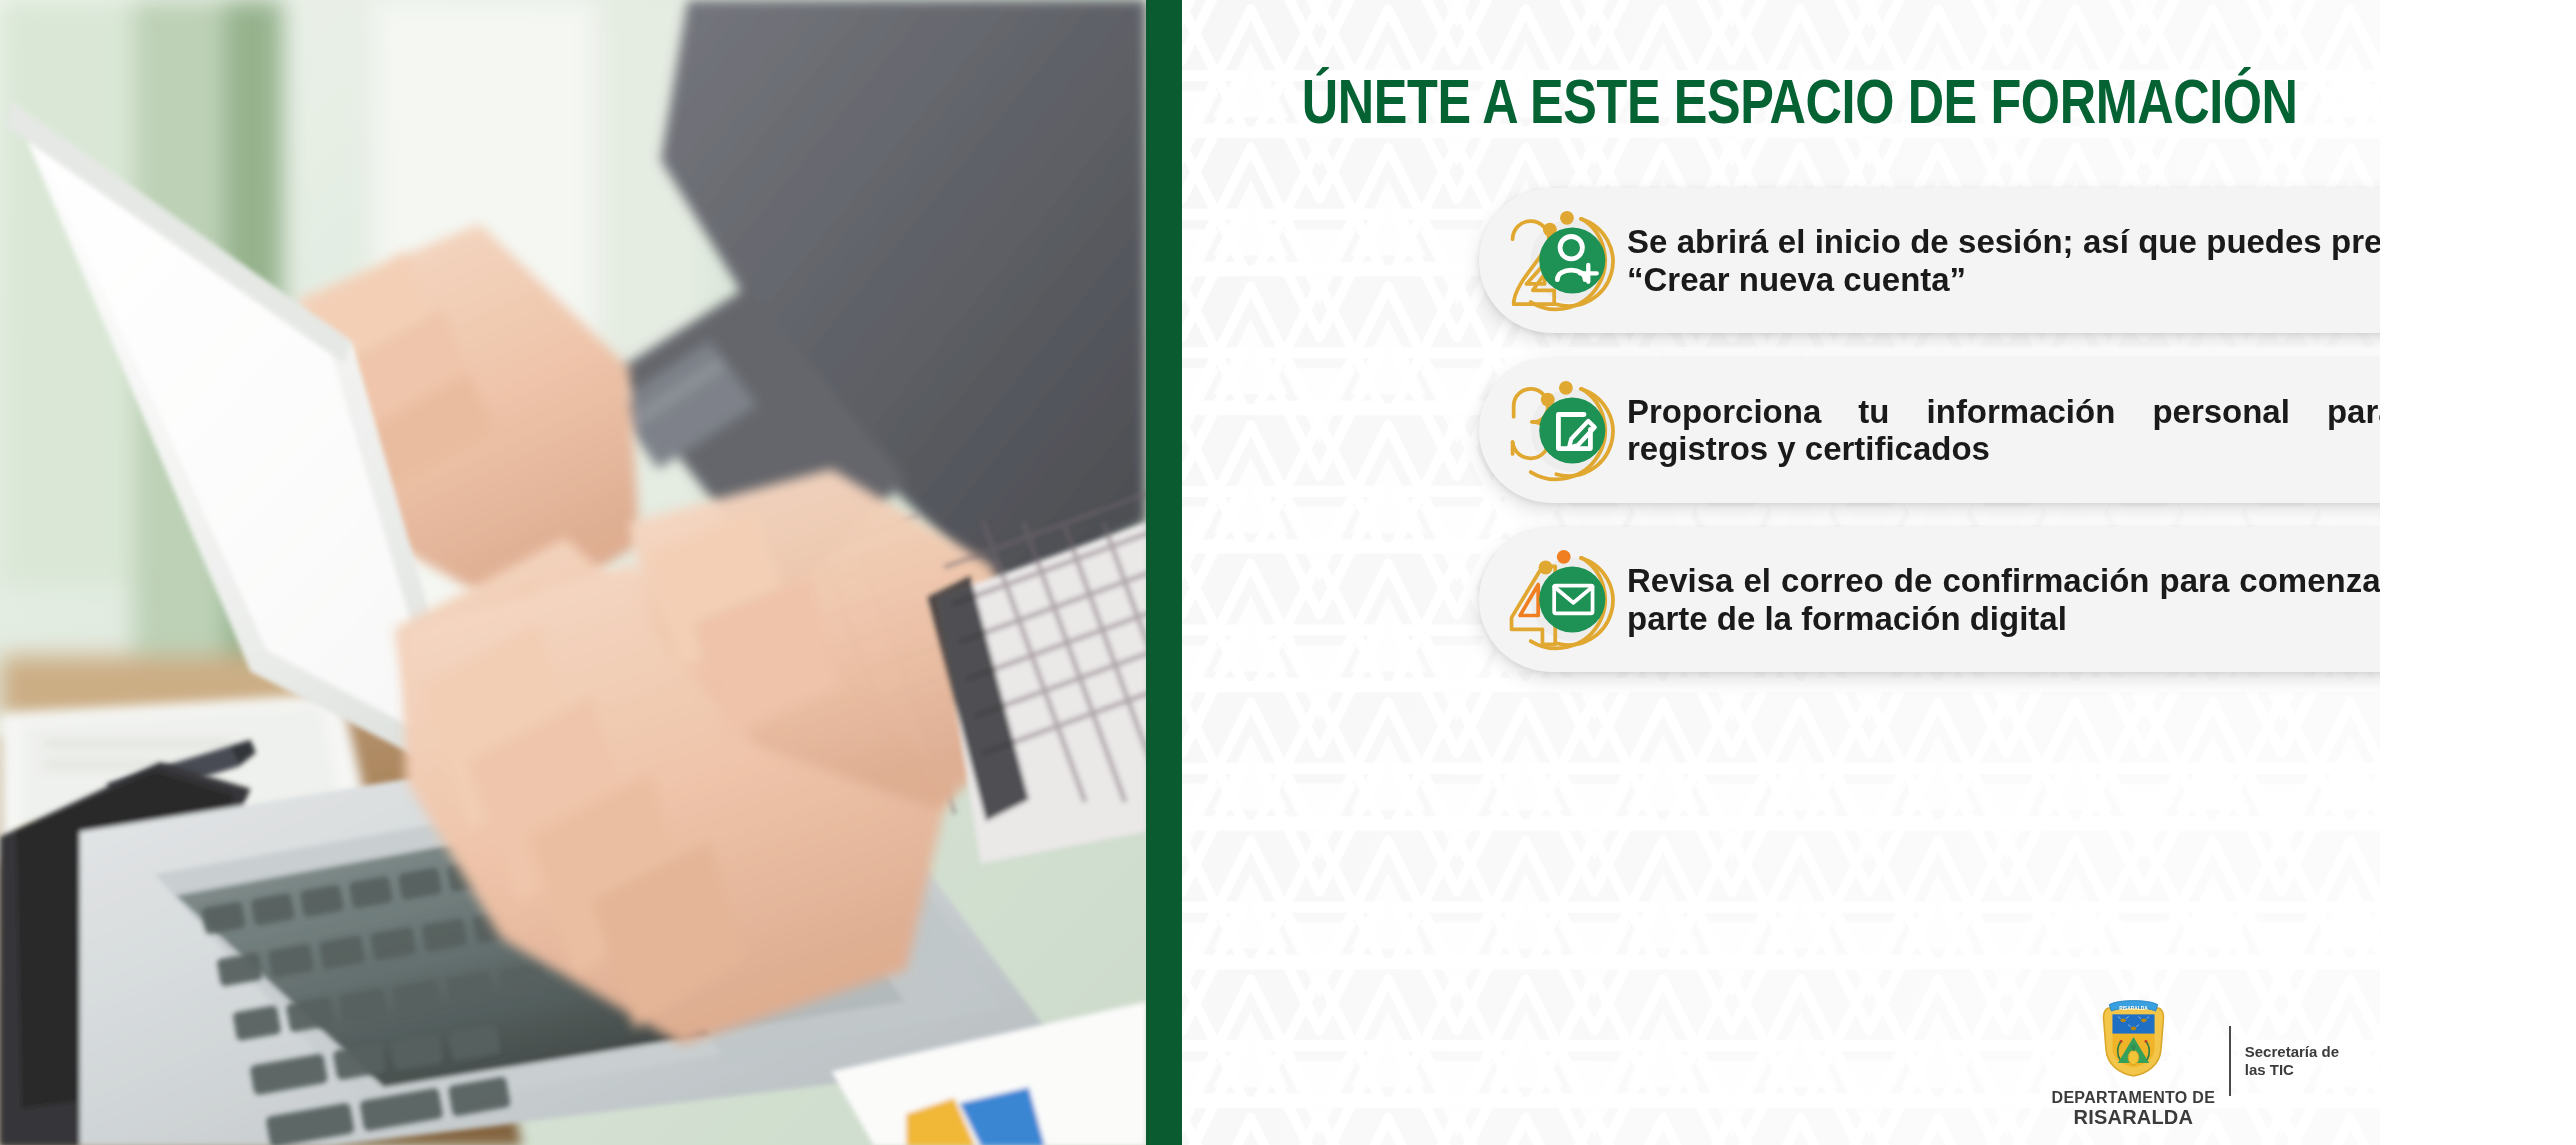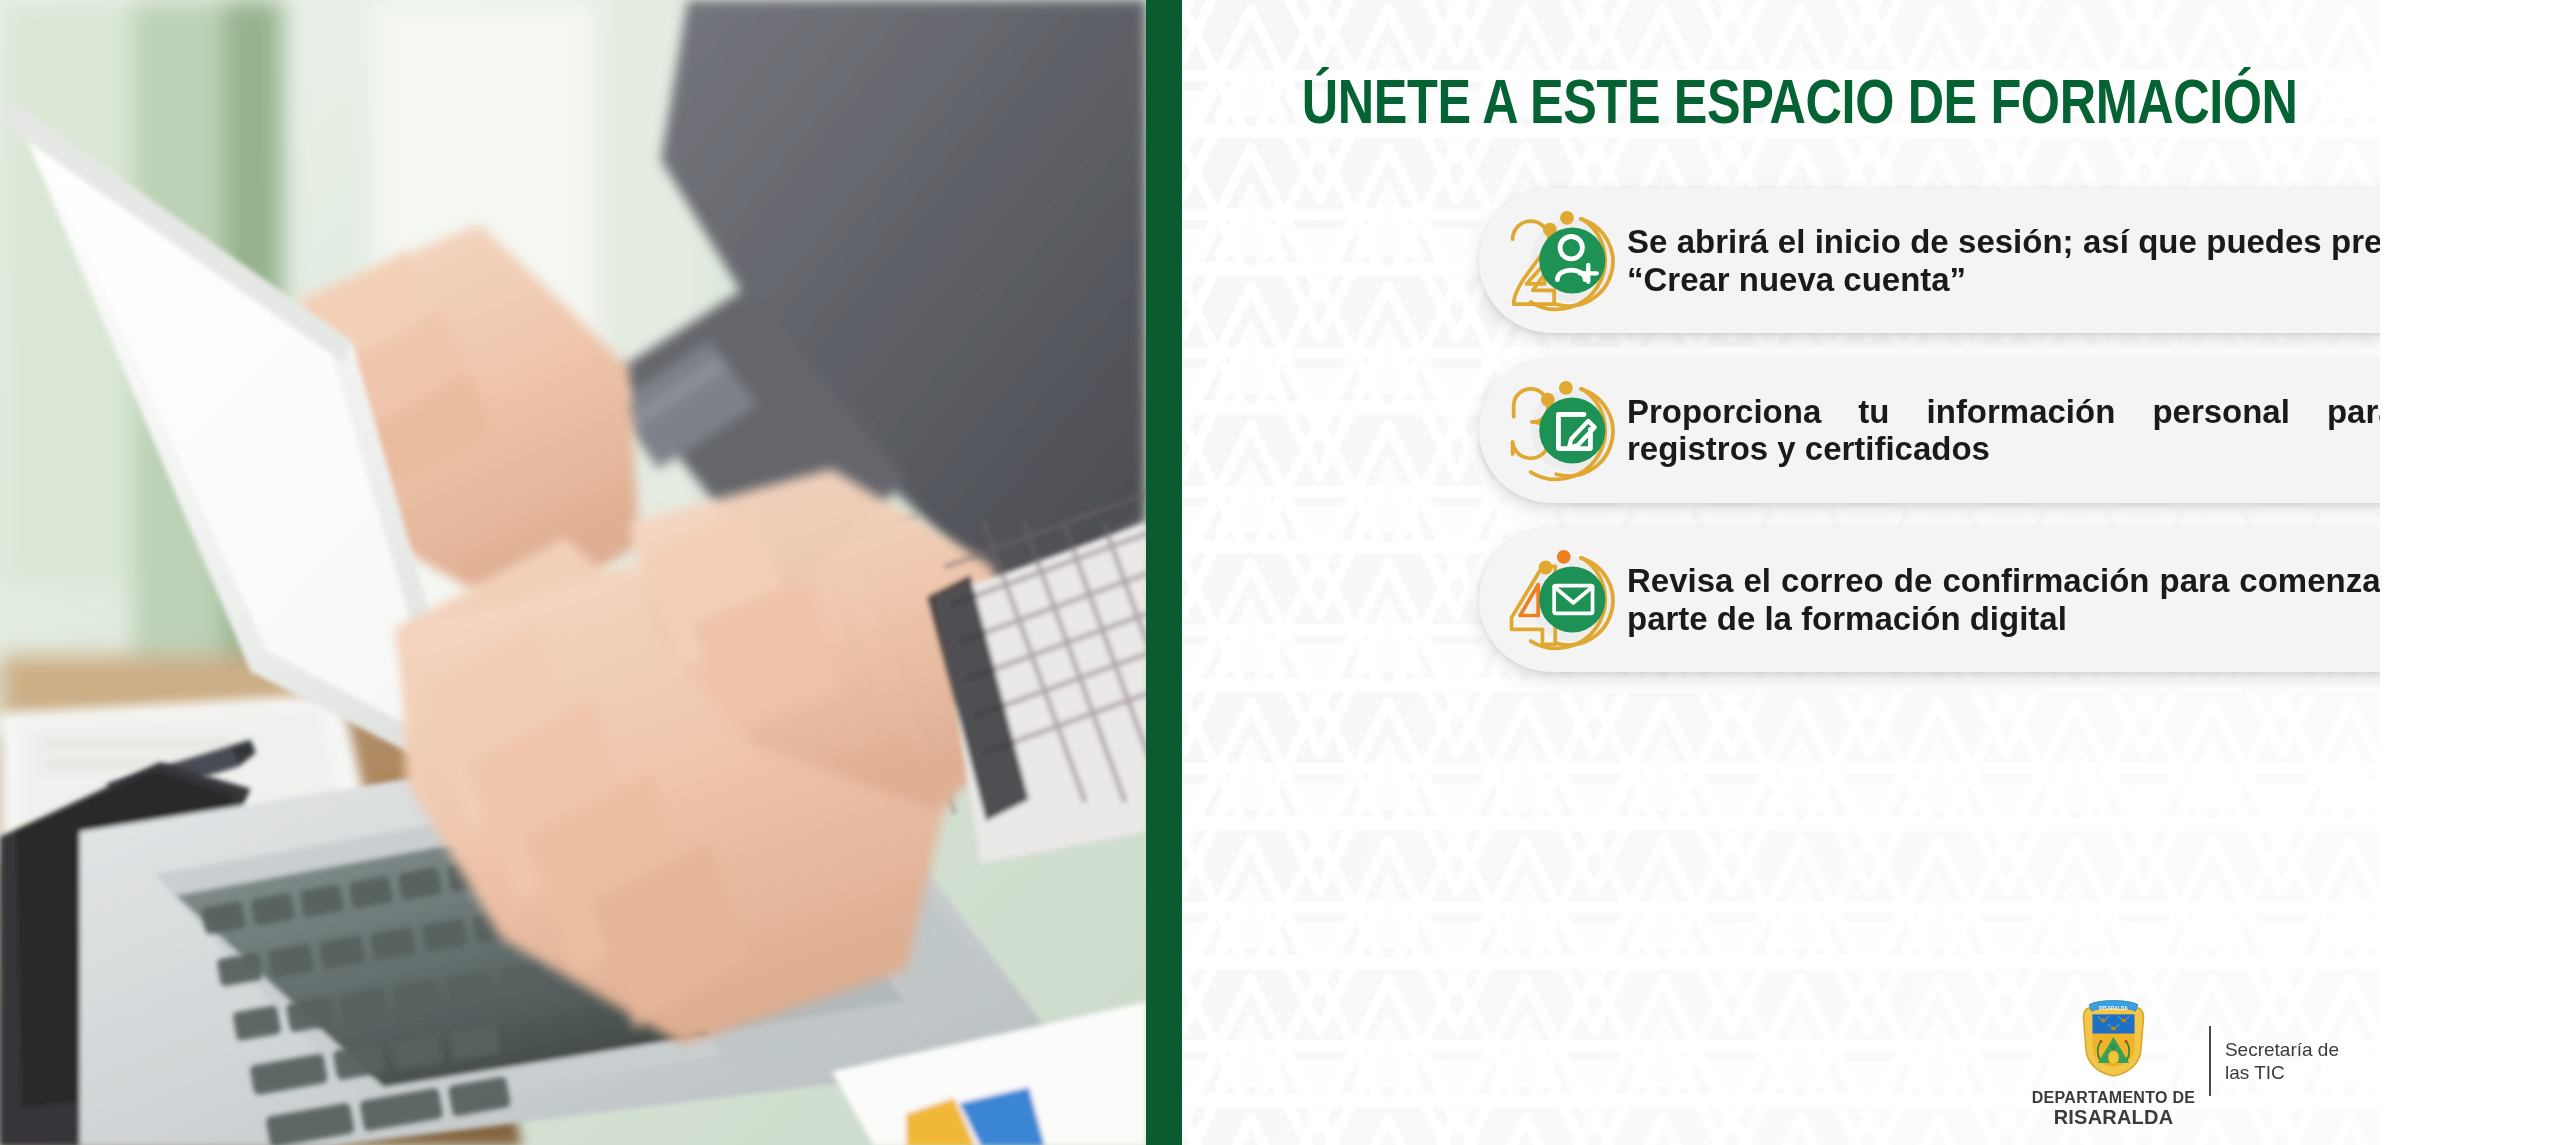--- a/index.html
+++ b/index.html
@@ -114,22 +114,22 @@
     letter-spacing:0.3px; margin-top:12px;
   }
   #crest-name {
     font-family:"Liberation Sans Narrow","Liberation Sans", sans-serif;
     font-weight:bold; font-size:20px; color:#3b3b3b;
     letter-spacing:0.2px; line-height:1; margin-top:0.5px;
   }
   #logo-sep { width:1.6px; height:70px; background:#4a4a4a; }
   #sec-text {
     font-family:"Liberation Sans Narrow","Liberation Sans", sans-serif;
-    font-weight:normal;
-    font-size:19px;
+    font-weight:bold;
+    font-size:15px;
     color:#3b3b3b;
     line-height:1.22;
     white-space:pre-line;
   }
 </style>
 </head>
 <body>
 
 <div id="banner">
 

